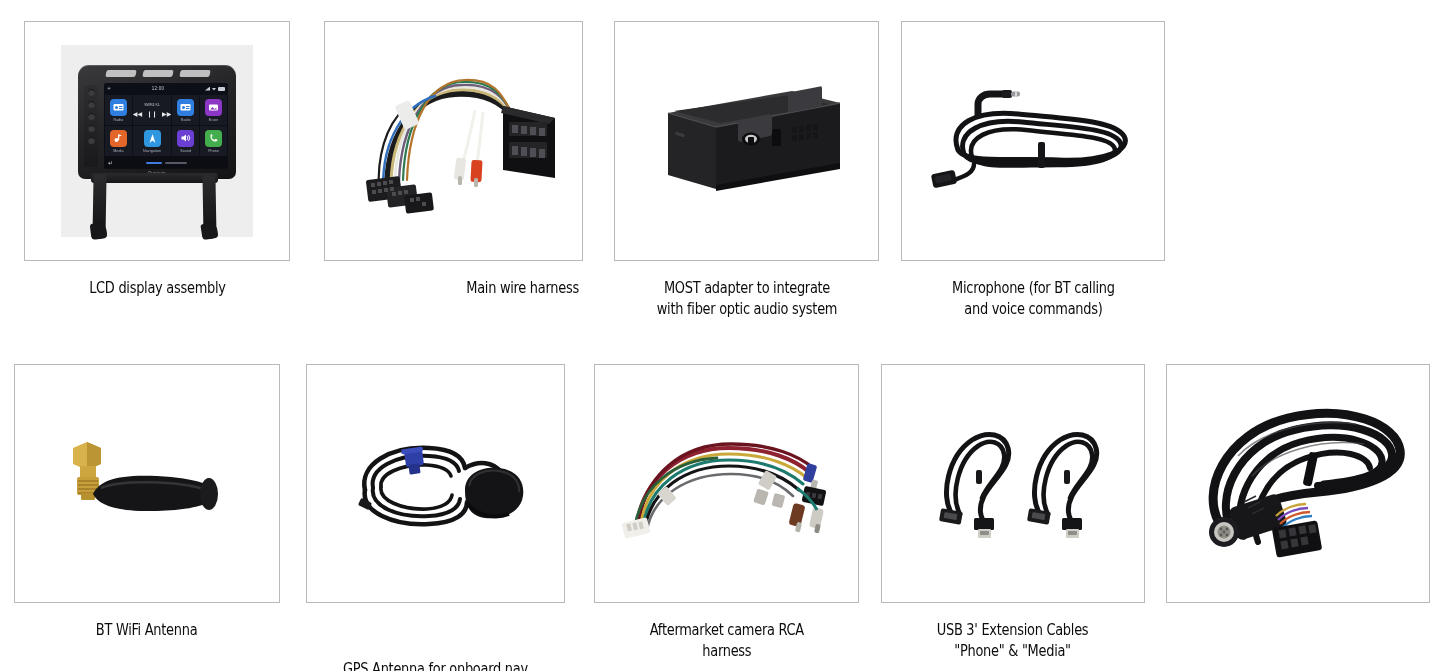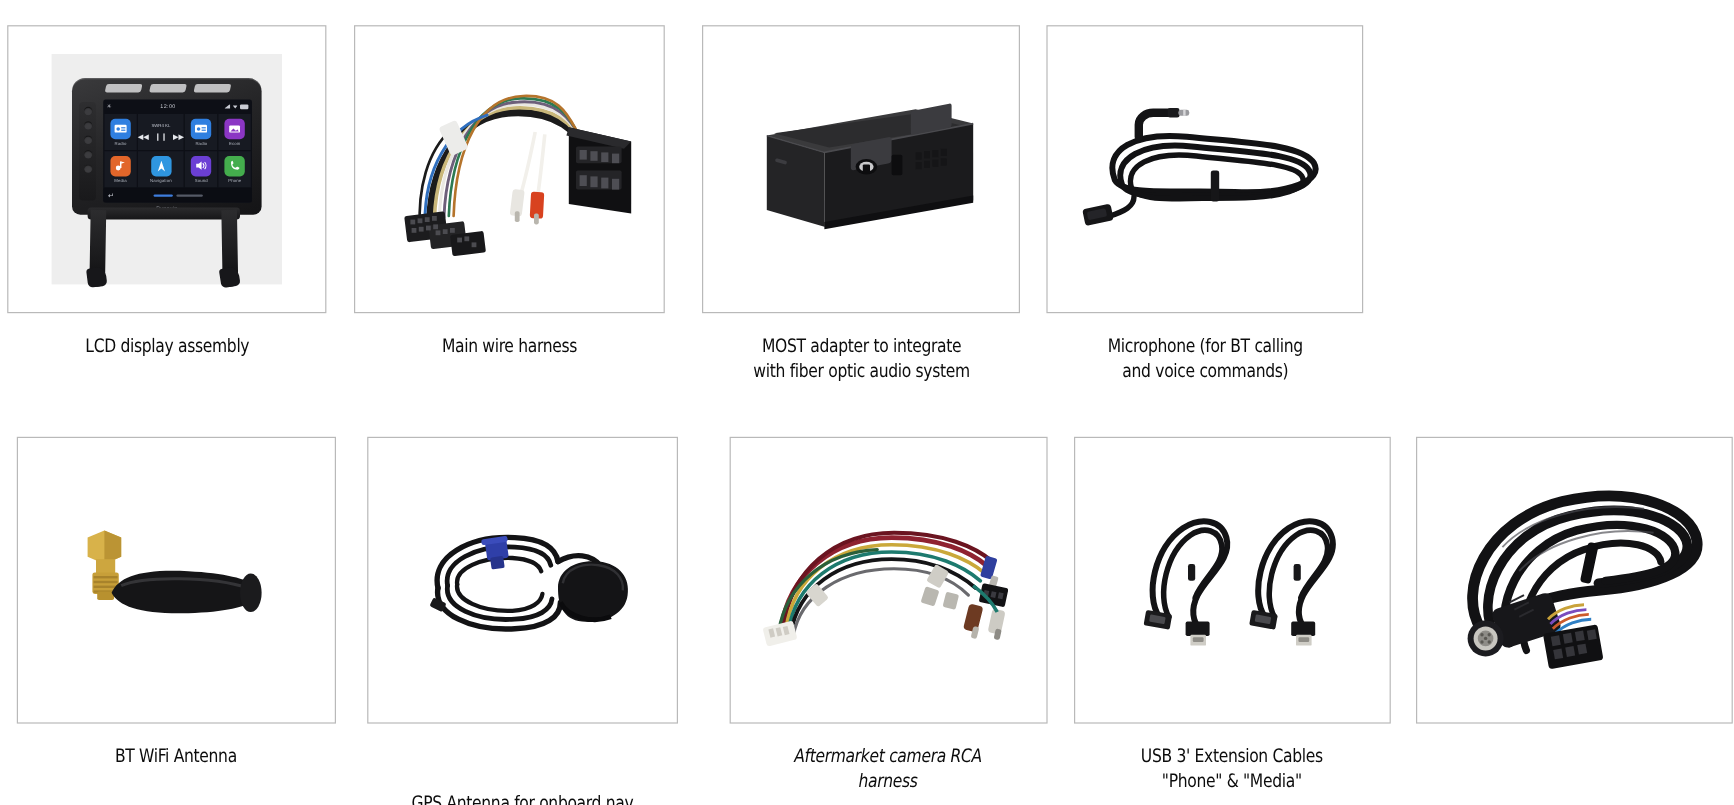--- a/index.html
+++ b/index.html
@@ -201,21 +201,21 @@
 
   svg { display:block; }
 </style>
 </head>
 <body>
 
 <div id="sheet">
 
   <div class="row" id="row-1">
 
-    <div class="cell" style="margin-left:6px; width:266px;">
+    <div class="cell" style="margin-left:24px; width:266px;">
       <div class="frame" style="width:266px; height:240px;">
         <div class="art lcd-bg">
 
           <div class="lcd-body">
             <div class="lcd-topvents">
               <i></i>
                 <i></i>
                 <i></i>
             </div>
 
@@ -336,21 +336,21 @@
           </div>
 
           <div class="lcd-bridge"></div>
           <div class="lcd-leg l"></div>
           <div class="lcd-leg r"></div>
         </div>
       </div>
       <div class="caption">LCD display assembly</div>
     </div>
 
-    <div class="cell" style="margin-left:23px; width:259px;">
+    <div class="cell" style="margin-left:34px; width:259px;align-items:flex-end;">
       <div class="frame" style="width:259px; height:240px;">
         <div class="art harness">
           <svg width="222" height="150" viewBox="0 0 222 150">
 
             <g fill="none" stroke-linecap="round">
               <path d="M44 118 C 46 64, 74 30, 112 28 C 150 26, 168 44, 176 62" stroke="#1b1b1b" stroke-width="6"></path>
               <path d="M48 116 C 50 62, 78 26, 114 24 C 150 22, 166 40, 174 58" stroke="#c9b77a" stroke-width="3"></path>
               <path d="M52 116 C 54 60, 80 23, 116 21 C 150 19, 164 36, 172 54" stroke="#e9e7e2" stroke-width="2.6"></path>
               <path d="M56 115 C 58 60, 82 20, 118 19 C 150 17, 162 33, 170 50" stroke="#6d5f7a" stroke-width="2.4"></path>
               <path d="M60 114 C 62 58, 84 17, 120 16 C 150 15, 160 30, 168 46" stroke="#2d7a52" stroke-width="2.2"></path>
@@ -553,21 +553,21 @@
               <path d="M126 62 C 128 50, 142 45, 156 47 C 170 49, 177 58, 176 68" stroke="#3a3a3e" stroke-width="2" fill="none" opacity=".75"></path>
               <path d="M124 78 C 130 90, 150 96, 166 90" stroke="#0b0b0d" stroke-width="4" fill="none"></path>
             </g>
           </svg>
         </div>
       </div>
       <div class="caption">GPS Antenna for onboard nav
 and time sync</div>
     </div>
 
-    <div class="cell" style="margin-left:43px; width:265px;font-style:italic;">
+    <div class="cell" style="margin-left:29px; width:265px;">
       <div class="frame" style="width:265px; height:239px;">
         <div class="art rcah">
           <svg width="235" height="118" viewBox="0 0 235 118">
             <g fill="none" stroke-linecap="round">
               <path d="M28 98 C 34 54, 70 22, 120 22 C 160 22, 186 34, 200 46" stroke="#8f2230" stroke-width="4"></path>
               <path d="M30 96 C 36 50, 72 18, 122 18 C 164 18, 190 30, 204 42" stroke="#6b1420" stroke-width="3.4"></path>
               <path d="M32 98 C 38 56, 72 28, 120 28 C 158 28, 184 40, 198 52" stroke="#caa83a" stroke-width="3"></path>
               <path d="M34 100 C 40 60, 74 34, 120 34 C 156 34, 180 46, 194 58" stroke="#1d7a6e" stroke-width="3"></path>
               <path d="M36 102 C 42 64, 76 40, 120 40 C 154 40, 176 52, 190 64" stroke="#141416" stroke-width="3.2"></path>
               <path d="M26 100 C 32 62, 64 34, 108 32" stroke="#2a5f3a" stroke-width="2.8"></path>

